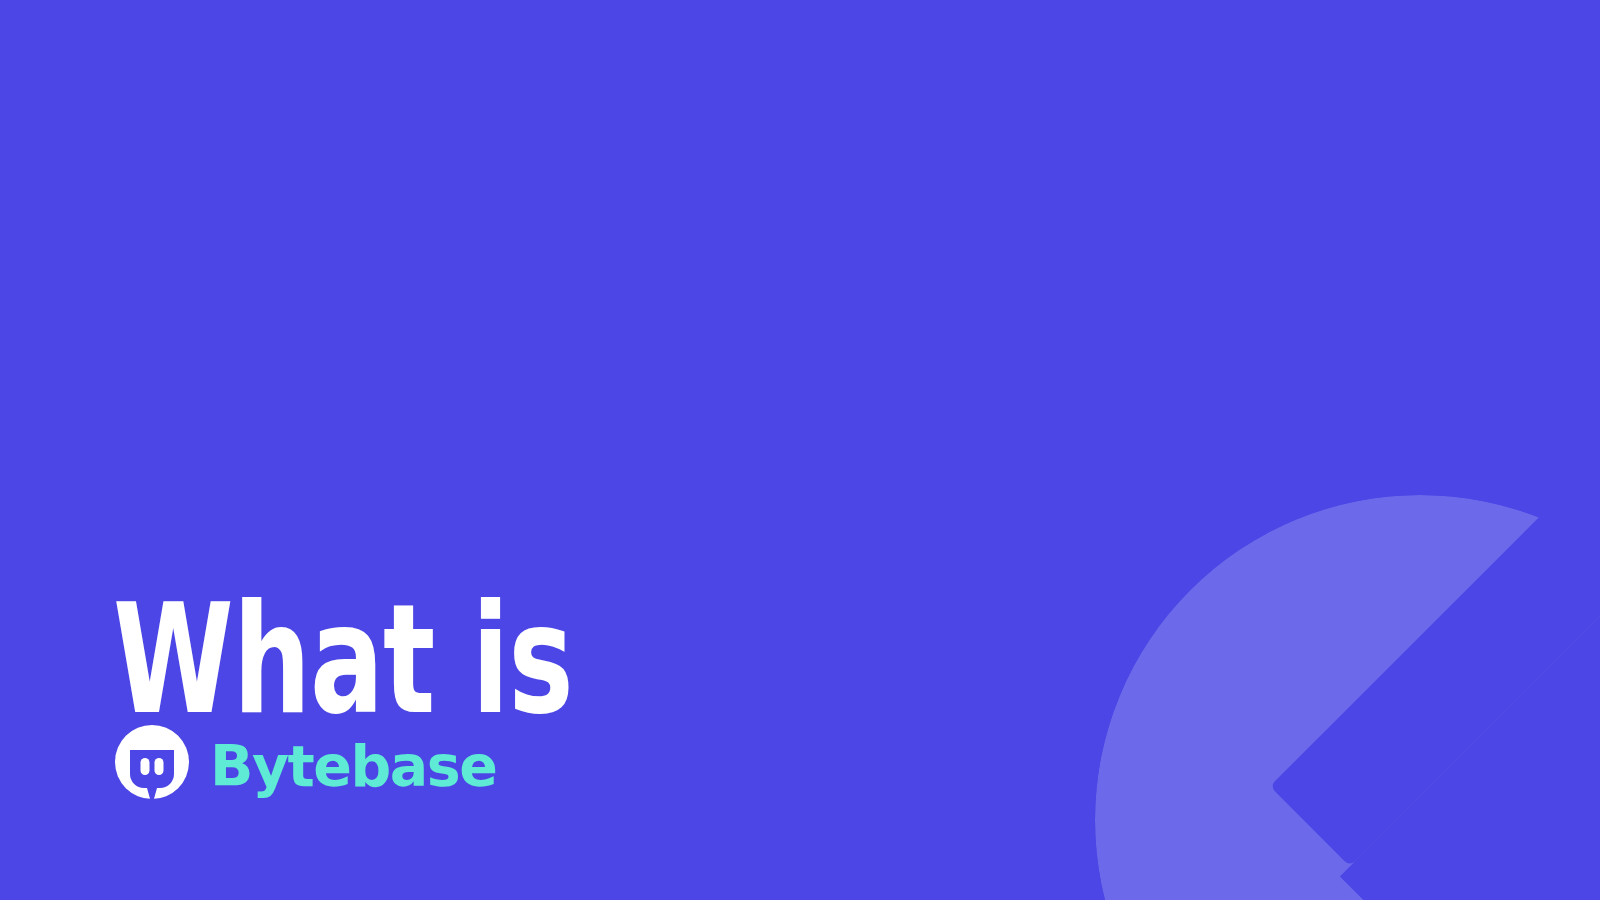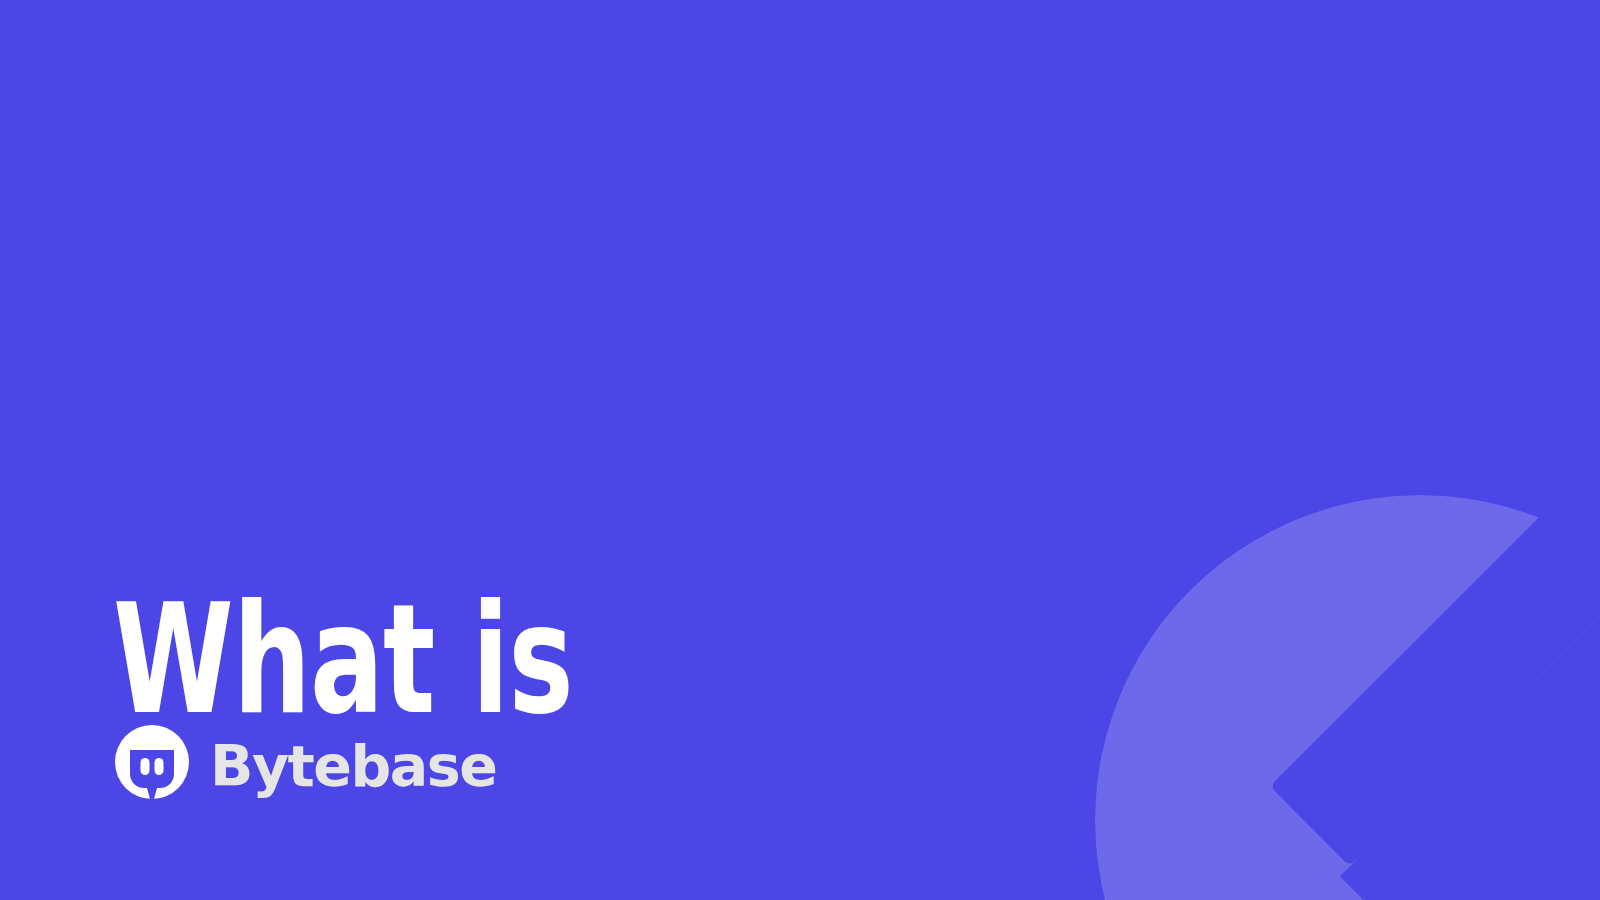--- a/index.html
+++ b/index.html
@@ -61,21 +61,21 @@
     align-items: center;
     gap: 19px;
   }
   #logo-mark {
     width: 78px;
     height: 82px;
     flex: 0 0 auto;
     display: block;
   }
   #logo-wordmark {
-    color: #e5e5e5;
+    color: #5eead4;
     font-family: "DejaVu Sans", "Liberation Sans", sans-serif;
     font-weight: 700;
     font-size: 57px;
     line-height: 1;
     letter-spacing: -1.5px;
     transform: translateY(1px);
     white-space: nowrap;
   }
 </style>
 </head>

